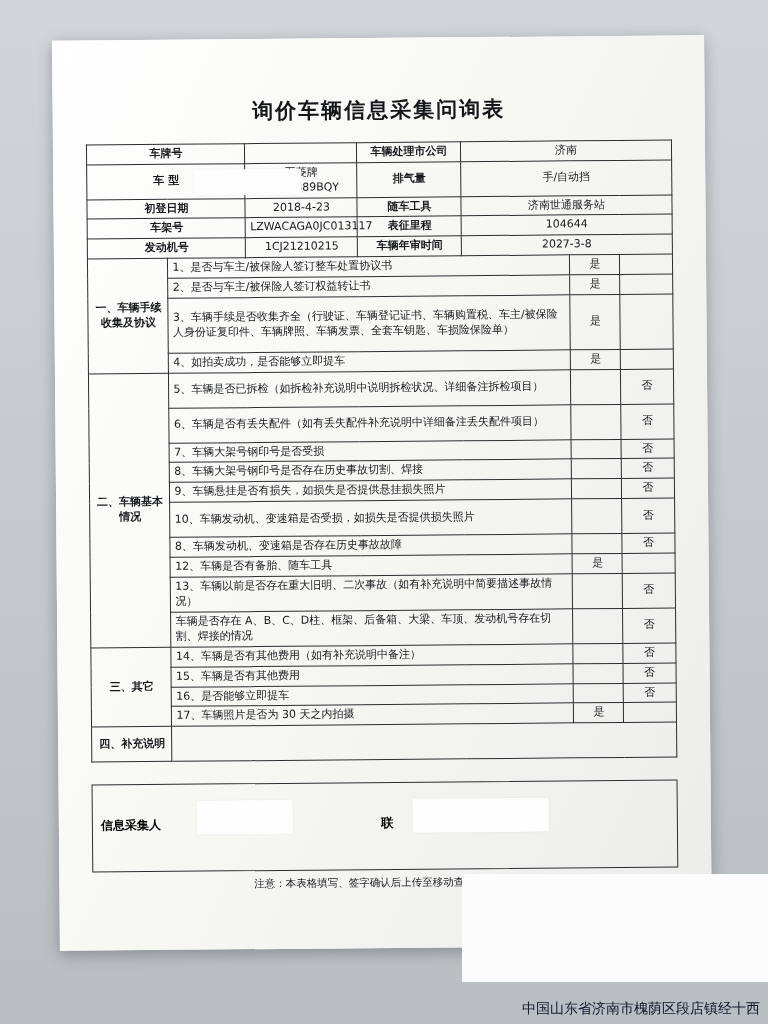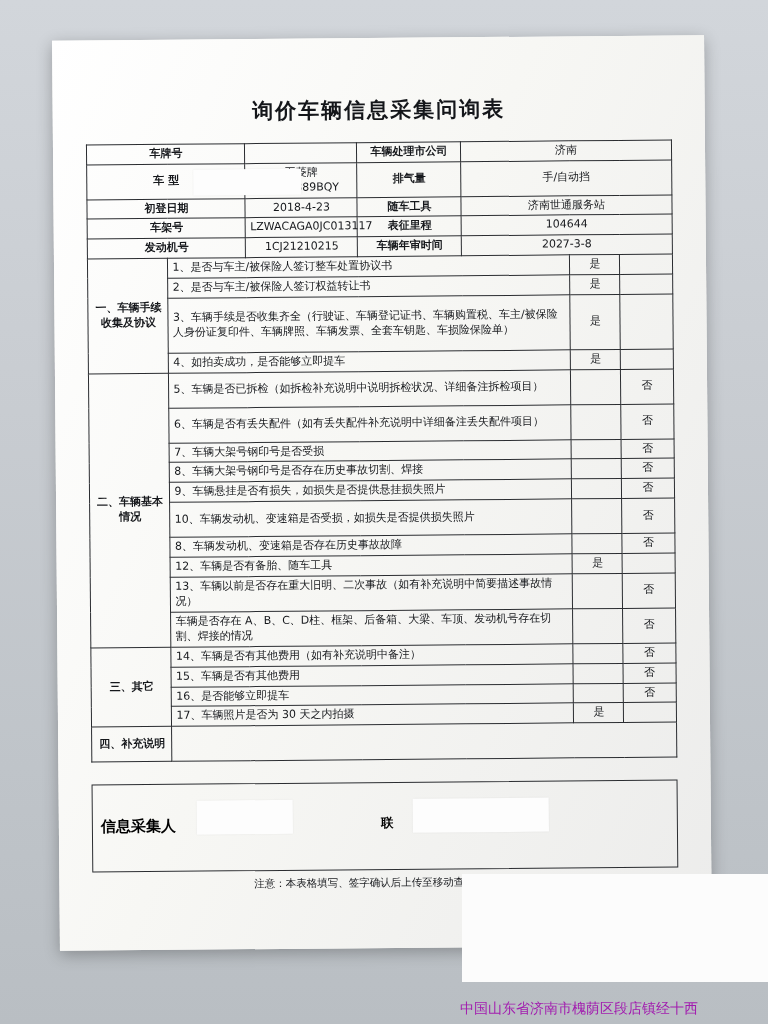--- a/index.html
+++ b/index.html
@@ -62,28 +62,28 @@
   .q{font-size:10.5px;line-height:1.45;}
   .note{
     text-align:center;font-size:10.5px;margin-top:6px;color:#1a1c20;
   }
   .collector{
     margin-top:22px;height:86px;position:relative;
     border-top:1px solid #2b2d31;border-bottom:1px solid #2b2d31;
     border-left:1px solid #2b2d31;border-right:1px solid #2b2d31;
     width:584px;margin-left:auto;margin-right:auto;
   }
-  .collector .lbl1{position:absolute;left:8px;top:32px;font-size:15px;font-weight:bold;}
+  .collector .lbl1{position:absolute;left:8px;top:32px;font-size:12px;font-weight:bold;}
   .collector .lbl2{position:absolute;left:288px;top:32px;font-size:12.5px;font-weight:bold;}
   
   .redact{position:absolute;background:#fdfdfd;box-shadow:0 0 2px rgba(0,0,0,.07);}
   
   .watermark{
     position:absolute;right:8px;bottom:6px;width:300px;
-    color:#a21caf;font-size:14px;line-height:1.45;text-align:left;
+    color:#0f172a;font-size:14px;line-height:1.45;text-align:right;
     font-family:"DejaVu Sans","Liberation Sans",sans-serif;
   }
   .bigwhite{
     position:absolute;right:0px;bottom:42px;width:306px;height:108px;background:#fcfcfc;
   }
 </style>
 </head>
 <body>
 
 <div class="bg"></div>

